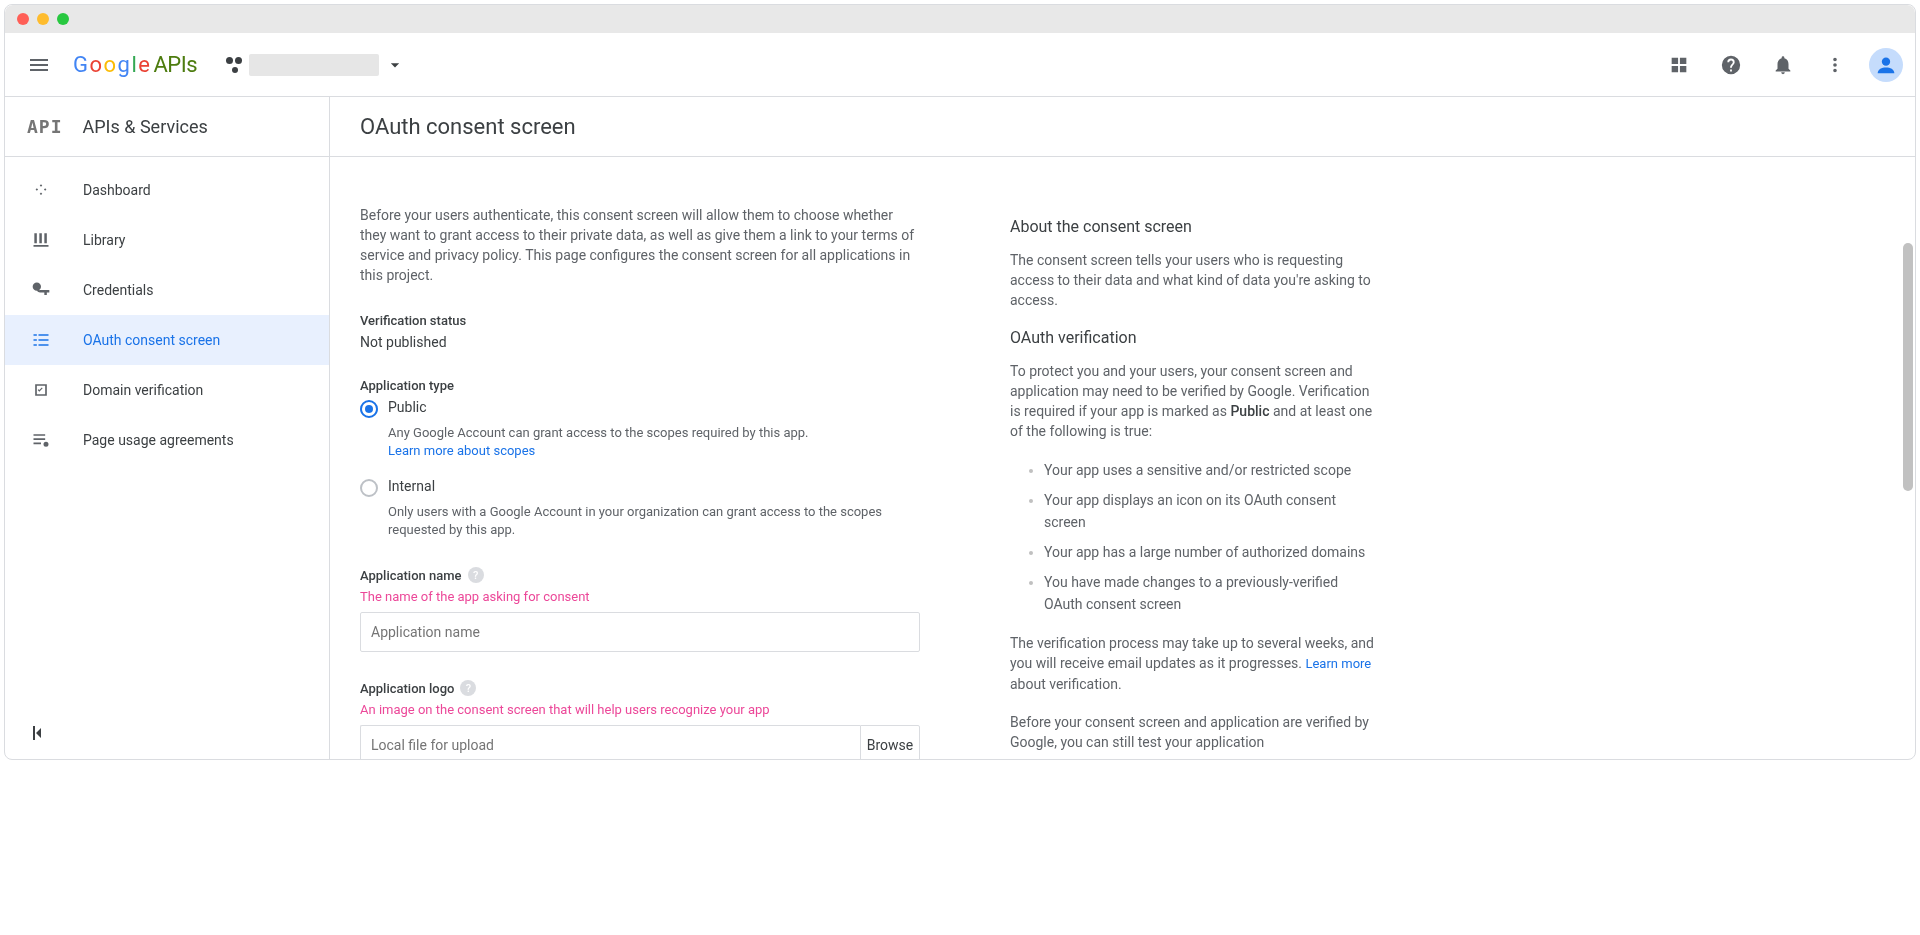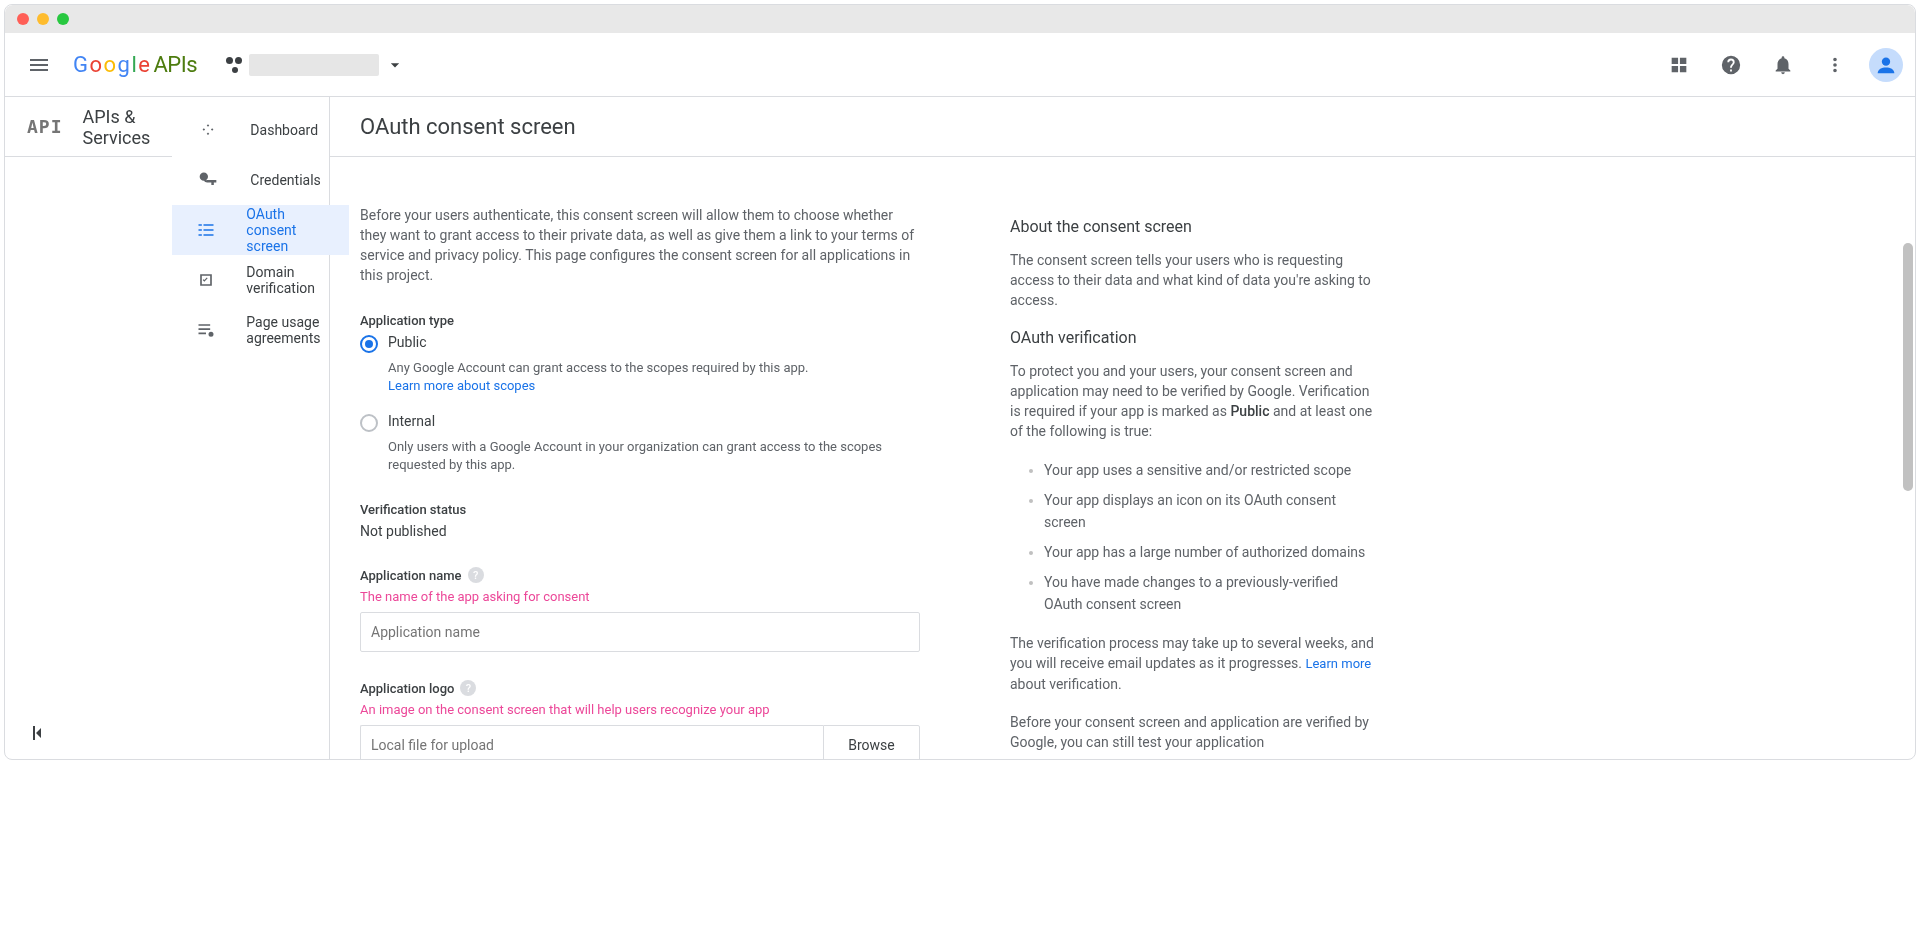--- a/index.html
+++ b/index.html
@@ -31,21 +31,21 @@
   .searchbox input { flex:1; border:none; background:transparent; font-size:16px; color:#5f6368; outline:none;}
   .right-icons { margin-left:auto; display:flex; align-items:center; gap:4px;}
   .ic { width:48px; height:48px; display:flex; align-items:center; justify-content:center; cursor:pointer;}
   .ic svg { width:22px; height:22px; fill:#5f6368;}
   .avatar { width:34px; height:34px; border-radius:50%; background:#c5dcfc; display:flex; align-items:center; justify-content:center; margin-left:6px;}
   .avatar-inner { width:20px; height:20px;}
 
   
   .split { flex:1; display:flex; overflow:hidden;}
 
-  .sidebar { width:325px; border-right:1px solid #dadce0; display:flex; position:relative;}
+  .sidebar { width:325px; border-right:1px solid #dadce0; display:flex; flex-direction:column; position:relative;}
   .side-head { height:60px; display:flex; align-items:center; gap:20px; padding:0 22px; border-bottom:1px solid #dadce0;}
   .side-head .api-logo { font-family:monospace; font-weight:bold; font-size:18px; color:#757575; letter-spacing:1px;}
   .side-head .title { font-size:18px; color:#3c4043;}
   .side-items{ padding-top:8px;}
   .side-item { height:50px; display:flex; align-items:center; gap:30px; padding:0 24px; cursor:pointer; font-size:14px; color:#3c4043;}
   .side-item .icon { width:24px; height:24px; display:flex; align-items:center; justify-content:center;}
   .side-item .icon svg{ width:20px; height:20px; fill:#5f6368;}
   .side-item.active { background:#e8f0fe; color:#1a73e8;}
   .side-item.active .icon svg{ fill:#1a73e8;}
   .collapse { position:absolute; bottom:10px; left:22px; cursor:pointer;}
@@ -71,21 +71,21 @@
   .radio-desc { font-size:13px; color:#5f6368; margin:4px 0 0 28px; line-height:18px;}
   .link { color:#1a73e8; font-size:13px; cursor:pointer;}
 
   .block { margin-bottom:28px;}
   .sublabel { font-size:13px; color:#ec4899; margin-bottom:8px;}
   .value { font-size:14px; color:#3c4043;}
 
   .textfield { width:100%; height:40px; border:1px solid #dadce0; border-radius:2px; padding:0 10px; font-size:14px; color:#5f6368; outline:none;}
   .filebox { display:flex;}
   .filebox input { flex:1; border-right:none; border-radius:2px 0 0 2px;}
-  .filebox button { width:97px; border:1px solid #dadce0; background:#fff; border-radius:0 2px 2px 0; font-size:14px; color:#3c4043; cursor:pointer;}
+  .filebox button { width:60px; border:1px solid #dadce0; background:#fff; border-radius:0 2px 2px 0; font-size:14px; color:#3c4043; cursor:pointer;}
 
   .col-right h2 { font-size:16px; font-weight:400; color:#3c4043; margin-bottom:14px;margin-top:12px;}
   .col-right p { font-size:14px; color:#5f6368; line-height:20px; margin-bottom:18px;}
   .bullets { list-style:disc; padding-left:34px; margin-bottom:18px;}
   .bullets li { font-size:14px; color:#5f6368; line-height:22px; margin-bottom:8px;}
   .bullets li::marker{ color:#c0c0c0;}
   b.pub { color:#3c4043; font-weight:500;}
 
   
   .scroll-ind { position:absolute; right:2px; top:146px; width:10px; height:248px; background:#c1c1c1; border-radius:5px;}
@@ -168,20 +168,28 @@
           <span class="icon">
               <svg viewBox="0 0 24 24">
                 <path d="M12 5l-1.5 1.5L12 8l1.5-1.5L12 5zm-5 5L5.5 11.5 7 13l1.5-1.5L7 10zm10 0l-1.5 1.5L17 13l1.5-1.5L17 10zm-5 5l-1.5 1.5L12 18l1.5-1.5L12 15z"></path>
               </svg>
             </span>
           <span>Dashboard</span>
         </div>
         <div class="side-item">
           <span class="icon">
               <svg viewBox="0 0 24 24">
+                <path d="M4 4h3v12H4zM10 4h3v12h-3zM16 4h3v12h-3zM3 18h18v2H3z"></path>
+              </svg>
+            </span>
+          <span>Library</span>
+        </div>
+        <div class="side-item">
+          <span class="icon">
+              <svg viewBox="0 0 24 24">
                 <path d="M7 13a5 5 0 100-10 5 5 0 000 10zm3.9-1H22v3h-3v3h-3v-3h-5.1A5 5 0 017 13z"></path>
               </svg>
             </span>
           <span>Credentials</span>
         </div>
         <div class="side-item active">
           <span class="icon">
               <svg viewBox="0 0 24 24">
                 <path d="M3 5h4v2H3zM9 5h12v2H9zM3 11h4v2H3zM9 11h12v2H9zM3 17h4v2H3zM9 17h12v2H9z"></path>
               </svg>
@@ -212,42 +220,42 @@
       </div>
     </div>
 
     <div class="main" style="position:relative;">
       <div class="main-head">
         <h1>OAuth consent screen</h1>
       </div>
       <div class="main-body">
         <div class="col-left">
           <div class="intro">Before your users authenticate, this consent screen will allow them to choose whether they want to grant access to their private data, as well as give them a link to your terms of service and privacy policy. This page configures the consent screen for all applications in this project.</div>
+
+          <div class="block">
+            <div class="form-label">Verification status</div>
+            <div class="value">Not published</div>
+          </div>
 
           <div class="block">
             <div class="form-label">Application type</div>
             <div class="radio-row">
               <div class="radio checked"></div>
               <div class="radio-label">Public</div>
             </div>
             <div class="radio-desc">
               <span>Any Google Account can grant access to the scopes required by this app.</span><br>
               <span class="link">Learn more about scopes</span>
             </div>
             <div style="height:18px"></div>
             <div class="radio-row">
               <div class="radio"></div>
               <div class="radio-label">Internal</div>
             </div>
             <div class="radio-desc">Only users with a Google Account in your organization can grant access to the scopes requested by this app.</div>
-          </div>
-
-          <div class="block">
-            <div class="form-label">Verification status</div>
-            <div class="value">Not published</div>
           </div>
 
           <div class="block">
             <div class="form-label">
               <span>Application name</span>
               <span class="help-circle">?</span>
             </div>
             <div class="sublabel">The name of the app asking for consent</div>
             <input class="textfield" type="text" placeholder="Application name" style="">
           </div>

